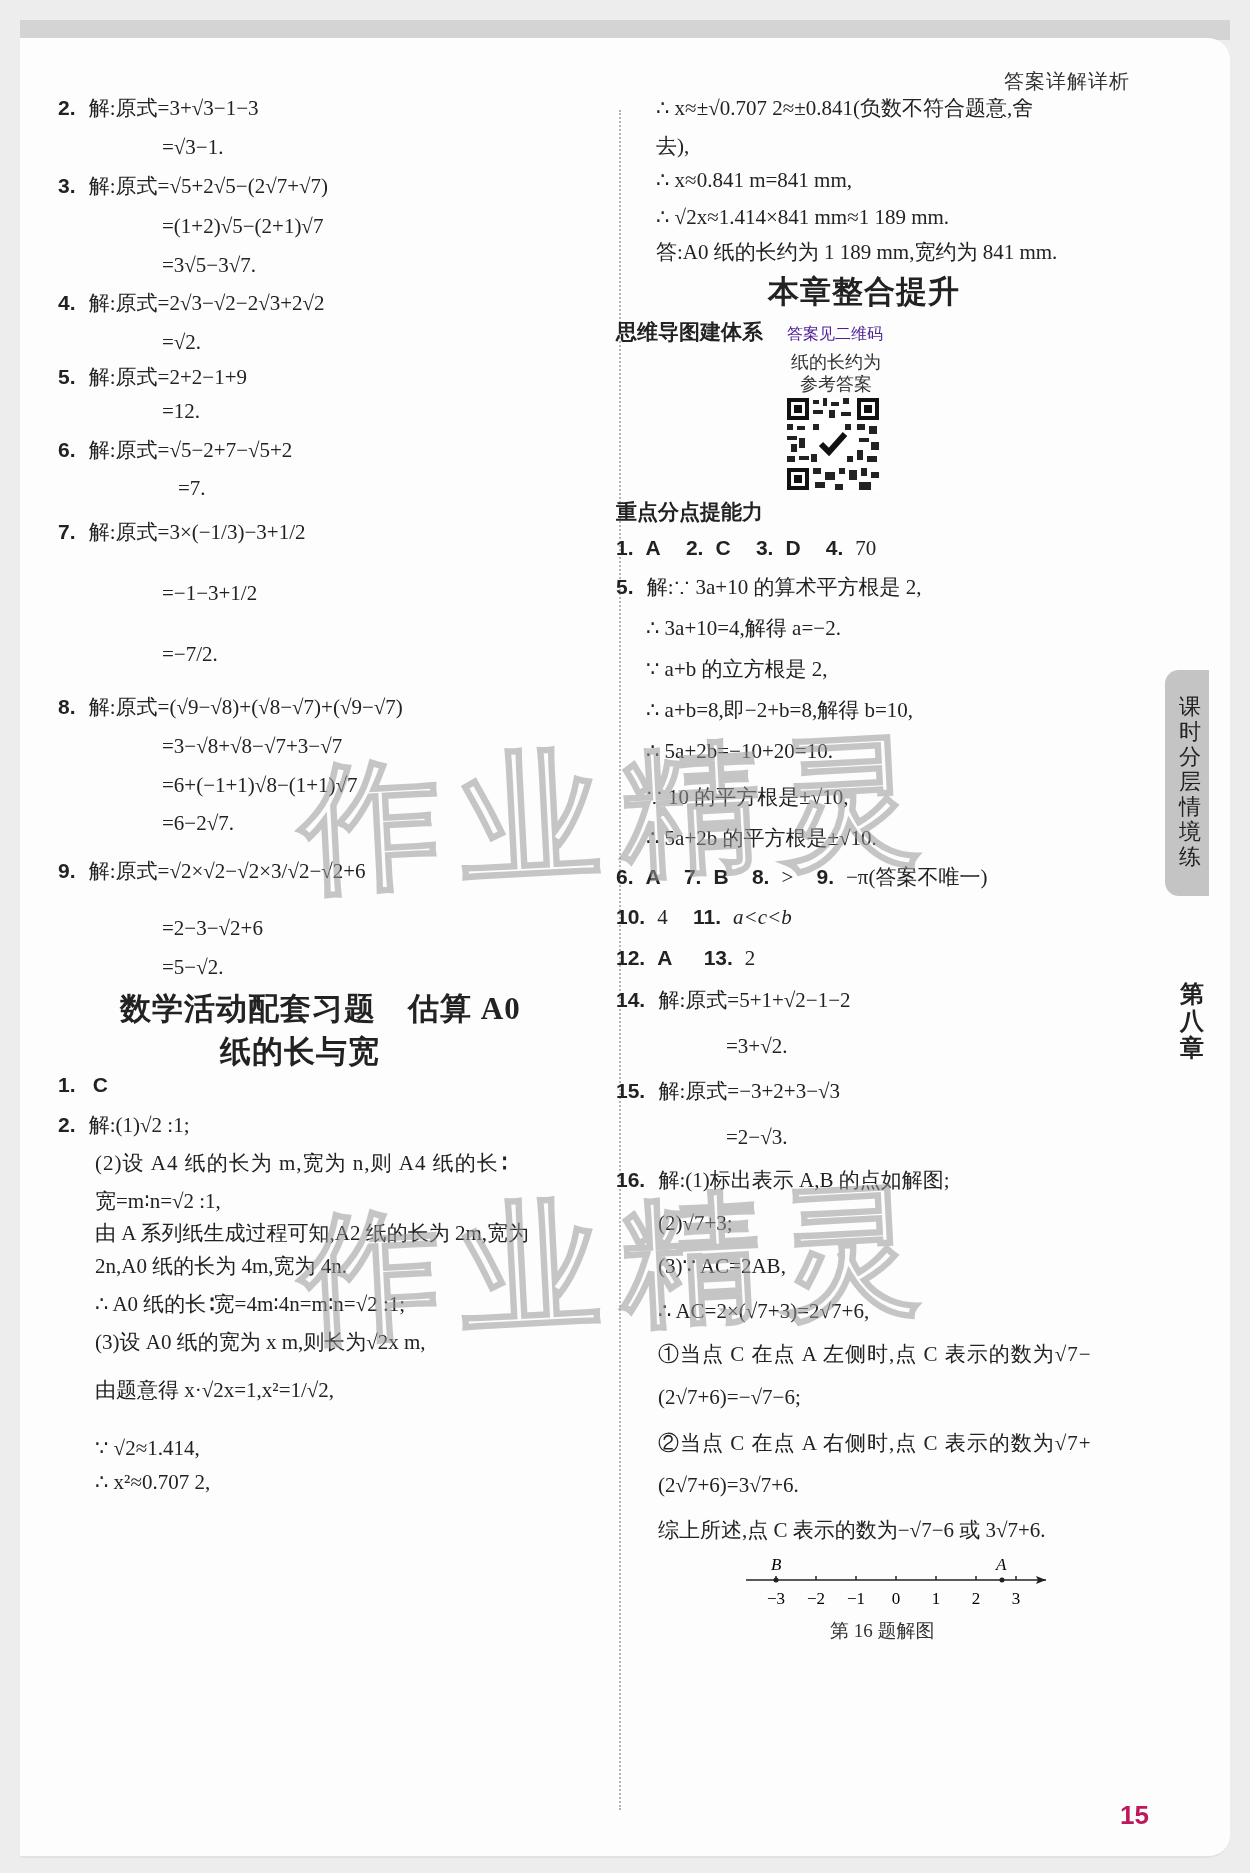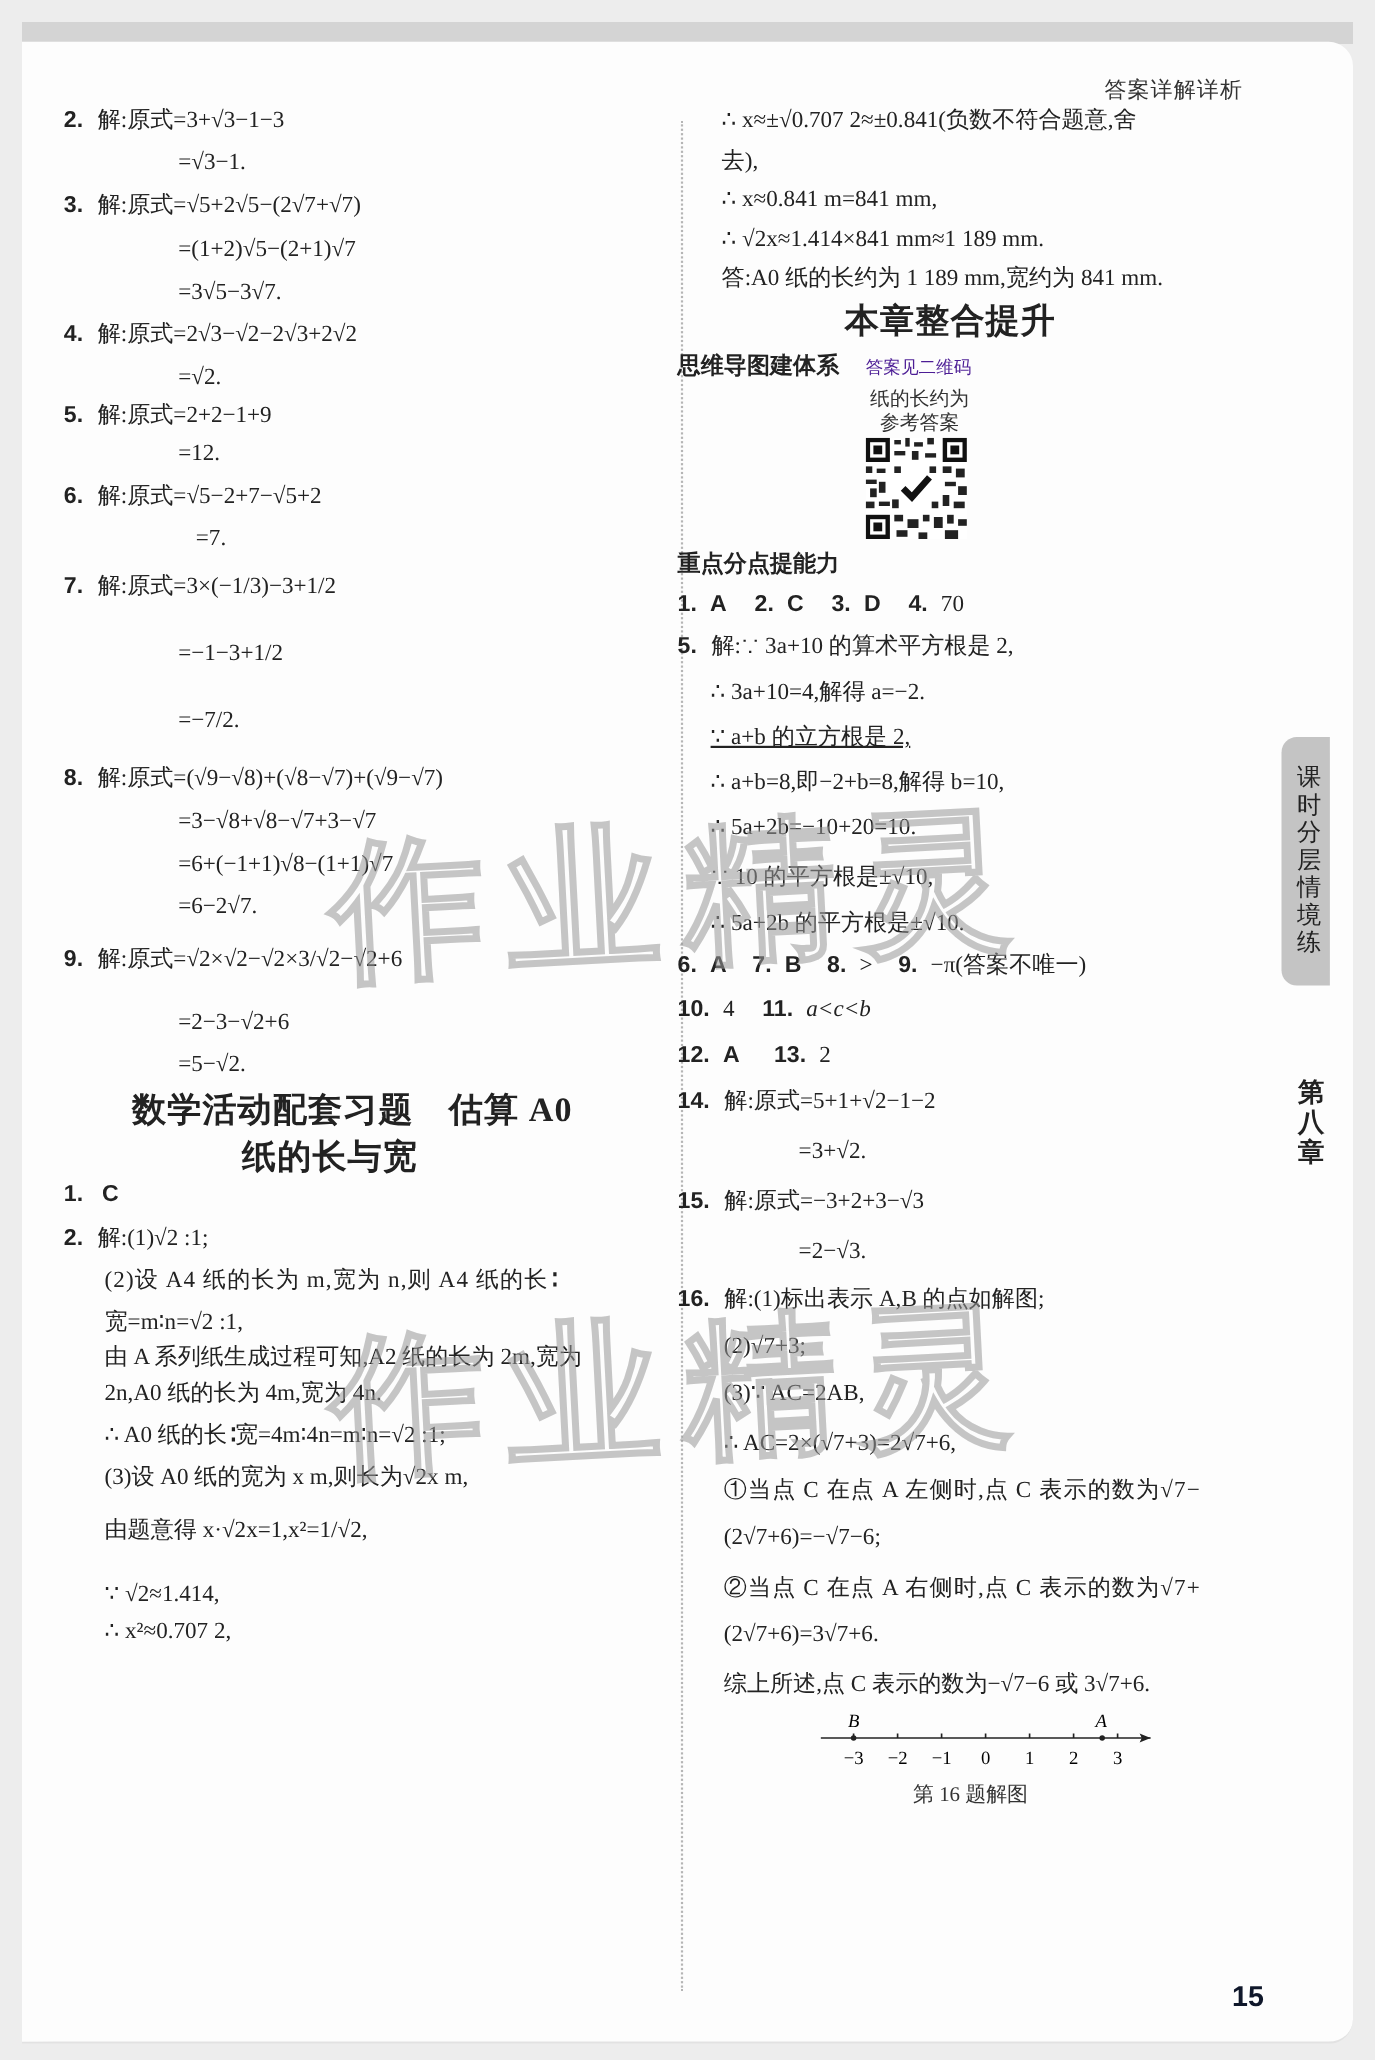--- a/index.html
+++ b/index.html
@@ -23,21 +23,21 @@
   .h-title { position: absolute; font-weight: bold; font-size: 31px; white-space: nowrap; letter-spacing: 1px; }
   .h-sub { font-family: "Liberation Sans", "DejaVu Sans", sans-serif; font-weight: bold; font-size: 21px; white-space: nowrap; }
   .qr-caption { position: absolute; font-size: 18px; text-align: center; line-height: 22px; color: #333; }
   .qr { position: absolute; width: 92px; height: 92px; }
   .tab {
     position: absolute; left: 1165px; top: 670px; width: 44px; height: 226px; background: #c4c4c4;
     border-top-left-radius: 14px; border-bottom-left-radius: 14px;
   }
   .tab-text { position: absolute; left: 14px; top: 24px; width: 24px; font-family: "Liberation Sans", "DejaVu Sans", sans-serif; font-size: 22px; line-height: 25px; color: #222; }
   .chapter { position: absolute; left: 1180px; top: 980px; width: 24px; font-family: "Liberation Sans", "DejaVu Sans", sans-serif; font-weight: bold; font-size: 24px; line-height: 27px; color: #222; }
-  .pagenum { position: absolute; left: 1120px; top: 1800px; font-family: "Liberation Sans", "DejaVu Sans", sans-serif; font-weight: bold; font-size: 26px; color: #0f172a; }
+  .pagenum { position: absolute; left: 1120px; top: 1800px; font-family: "Liberation Sans", "DejaVu Sans", sans-serif; font-weight: bold; font-size: 26px; color: #be185d; }
   .watermark { position: absolute; font-family: "Liberation Sans", "DejaVu Sans", sans-serif; font-weight: bold; font-size: 140px; color: transparent; -webkit-text-stroke: 2px #999; opacity: 0.55; letter-spacing: 20px; transform: rotate(-3deg); }
   .numline { position: absolute; }
   .caption { position: absolute; font-size: 19px; color: #333; }
 </style>
 </head>
 <body>
 
 <div class="topband"></div>
 <div class="page">
   <div class="header">答案详解详析</div>
@@ -195,21 +195,21 @@
     <span class="num" style="margin-left:20px;">2.</span><span class="num" style="margin-left:12px;">C</span>
     <span class="num" style="margin-left:20px;">3.</span><span class="num" style="margin-left:12px;">D</span>
     <span class="num" style="margin-left:20px;">4.</span><span style="margin-left:12px;">70</span>
   </div>
 
   <div class="line" style="position:absolute;top:507px;left:0;">
     <span class="num">5.</span>
     <span style="margin-left:8px;">解:∵ 3a+10 的算术平方根是 2,</span>
   </div>
   <div class="line" style="position:absolute;top:548px;left:30px;">∴ 3a+10=4,解得 a=−2.</div>
-  <div class="line" style="position:absolute;top:589px;left:30px;text-decoration:underline;">∵ a+b 的立方根是 2,</div>
+  <div class="line" style="position:absolute;top:589px;left:30px;">∵ a+b 的立方根是 2,</div>
   <div class="line" style="position:absolute;top:630px;left:30px;">∴ a+b=8,即−2+b=8,解得 b=10,</div>
   <div class="line" style="position:absolute;top:671px;left:30px;">∴ 5a+2b=−10+20=10.</div>
   <div class="line" style="position:absolute;top:717px;left:30px;">∵ 10 的平方根是±√10,</div>
   <div class="line" style="position:absolute;top:758px;left:30px;">∴ 5a+2b 的平方根是±√10.</div>
 
   <div class="line" style="position:absolute;top:797px;left:0;">
     <span class="num">6.</span><span class="num" style="margin-left:12px;">A</span>
     <span class="num" style="margin-left:18px;">7.</span><span class="num" style="margin-left:12px;">B</span>
     <span class="num" style="margin-left:18px;">8.</span><span style="margin-left:12px;">&gt;</span>
     <span class="num" style="margin-left:18px;">9.</span><span style="margin-left:12px;">−π(答案不唯一)</span>

